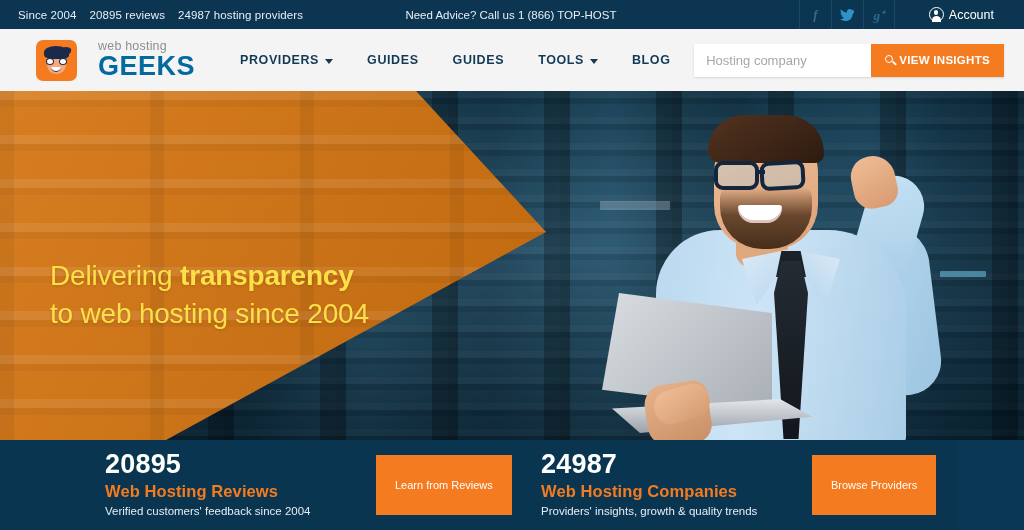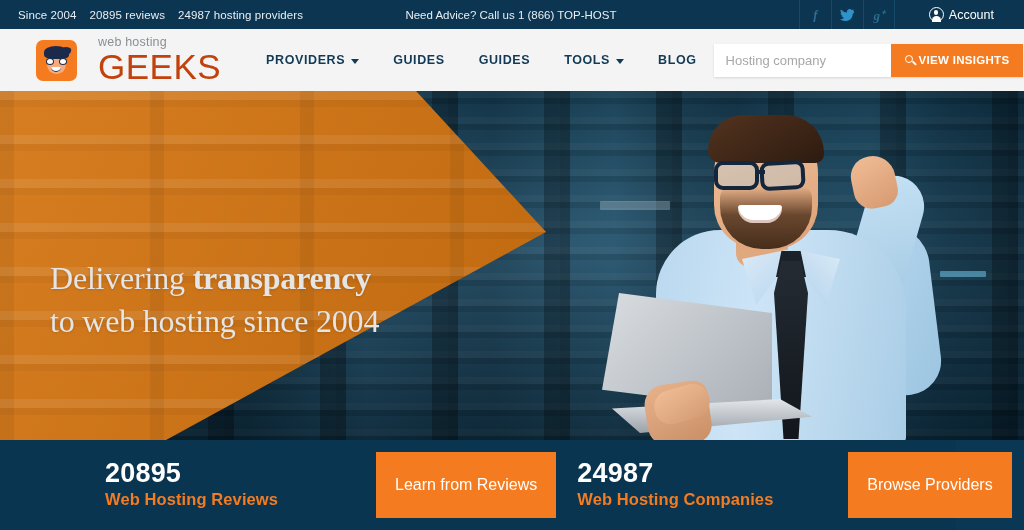--- a/index.html
+++ b/index.html
@@ -85,21 +85,21 @@
   }
   .face .glasses i:nth-child(1) { left: 0; }
   .face .glasses i:nth-child(2) { right: 0; }
   .face .mouth {
     position: absolute; left: 8px; top: 21px; width: 10px; height: 5px;
     background: #fff; border-radius: 0 0 6px 6px;
     border-bottom: 1.4px solid #1b2a4a;
   }
   .logo-text { line-height: 1; }
   .logo-top { font-size: 12.5px; color: #8a8f94; letter-spacing: .2px; display: block; margin-bottom: 1px; }
-  .logo-bot { font-size: 35px; color: #c2410c; font-weight: 400; letter-spacing: 0.5px; display: block; }
+  .logo-bot { font-size: 27px; color: #0369a1; font-weight: 700; letter-spacing: 0.5px; display: block; }
 
   .nav { display: flex; align-items: center; gap: 0; margin-left: 28px; }
   .nav a {
     display: flex; align-items: center; gap: 6px; padding: 0 17px;
     color: #123a56; font-size: 12.5px; font-weight: 700; letter-spacing: .6px;
     text-decoration: none; white-space: nowrap;
   }
   .caret {
     width: 0; height: 0; border-left: 4.2px solid transparent;
     border-right: 4.2px solid transparent; border-top: 5px solid #123a56;
@@ -291,22 +291,22 @@
   .chev::after {
     content: ""; position: absolute; inset: 0;
     background:
       repeating-linear-gradient(90deg,
         rgba(0,0,0,.06) 0px, rgba(0,0,0,.06) 14px,
         rgba(255,255,255,.0) 14px, rgba(255,255,255,.0) 150px),
       linear-gradient(120deg, rgba(255,255,255,.08), rgba(0,0,0,.10));
   }
   .headline {
     position: absolute; left: 50px; top: 166px; z-index: 4;
-    color: #e5e5e5; font-size: 32px; line-height: 1.34; letter-spacing: -.2px;
-    font-weight: 400; text-shadow: 0 1px 3px rgba(0,0,0,.14); font-family: Liberation Serif, serif;
+    color: #fde047; font-size: 28px; line-height: 1.34; letter-spacing: -.2px;
+    font-weight: 400; text-shadow: 0 1px 3px rgba(0,0,0,.14);
   }
   .headline b { font-weight: 700; }
   .headline .l2 { display: block; }
 
   
   .stats {
     position: absolute; left: 0; top: 440px; width: 956px; height: 90px;
     background: #0a3550; display: flex; align-items: center;
   }
   .stat {
@@ -317,21 +317,21 @@
   .stat-txt { width: 255px; }
   .stat-num {
     color: #fff; font-size: 27px; font-weight: 700; line-height: 1.12; letter-spacing: .2px;
   }
   .stat-label {
     color: #f47b20; font-size: 16.5px; font-weight: 700; line-height: 1.45; letter-spacing: .1px;
   }
   .stat-sub { color: #e5edf3; font-size: 11.5px; line-height: 1.5; }
   .stat-btn {
     background: #f47b20; color: #fff; border: none; cursor: pointer;
-    font-family: "Liberation Sans", sans-serif; font-size: 16px;
+    font-family: "Liberation Sans", sans-serif; font-size: 11px;
     padding: 24px 19px; white-space: nowrap; margin-left: 16px;
   }
 </style>
 </head>
 <body>
 
 <div class="page">
 
   <div class="topbar">
     <div class="topbar-left">
@@ -448,25 +448,27 @@
       <span>Delivering </span><b>transparency</b>
       <span class="l2">to web hosting since 2004</span>
     </h1>
   </div>
 
   <div class="stats">
     <div class="stat">
       <div class="stat-txt">
         <div class="stat-num">20895</div>
         <div class="stat-label">Web Hosting Reviews</div>
+        <div class="stat-sub">Verified customers' feedback since 2004</div>
       </div>
       <button class="stat-btn">Learn from Reviews</button>
     </div>
     <div class="stat">
       <div class="stat-txt">
         <div class="stat-num">24987</div>
         <div class="stat-label">Web Hosting Companies</div>
+        <div class="stat-sub">Providers' insights, growth &amp; quality trends</div>
       </div>
       <button class="stat-btn">Browse Providers</button>
     </div>
   </div>
 
 </div>
 
 </body></html>

